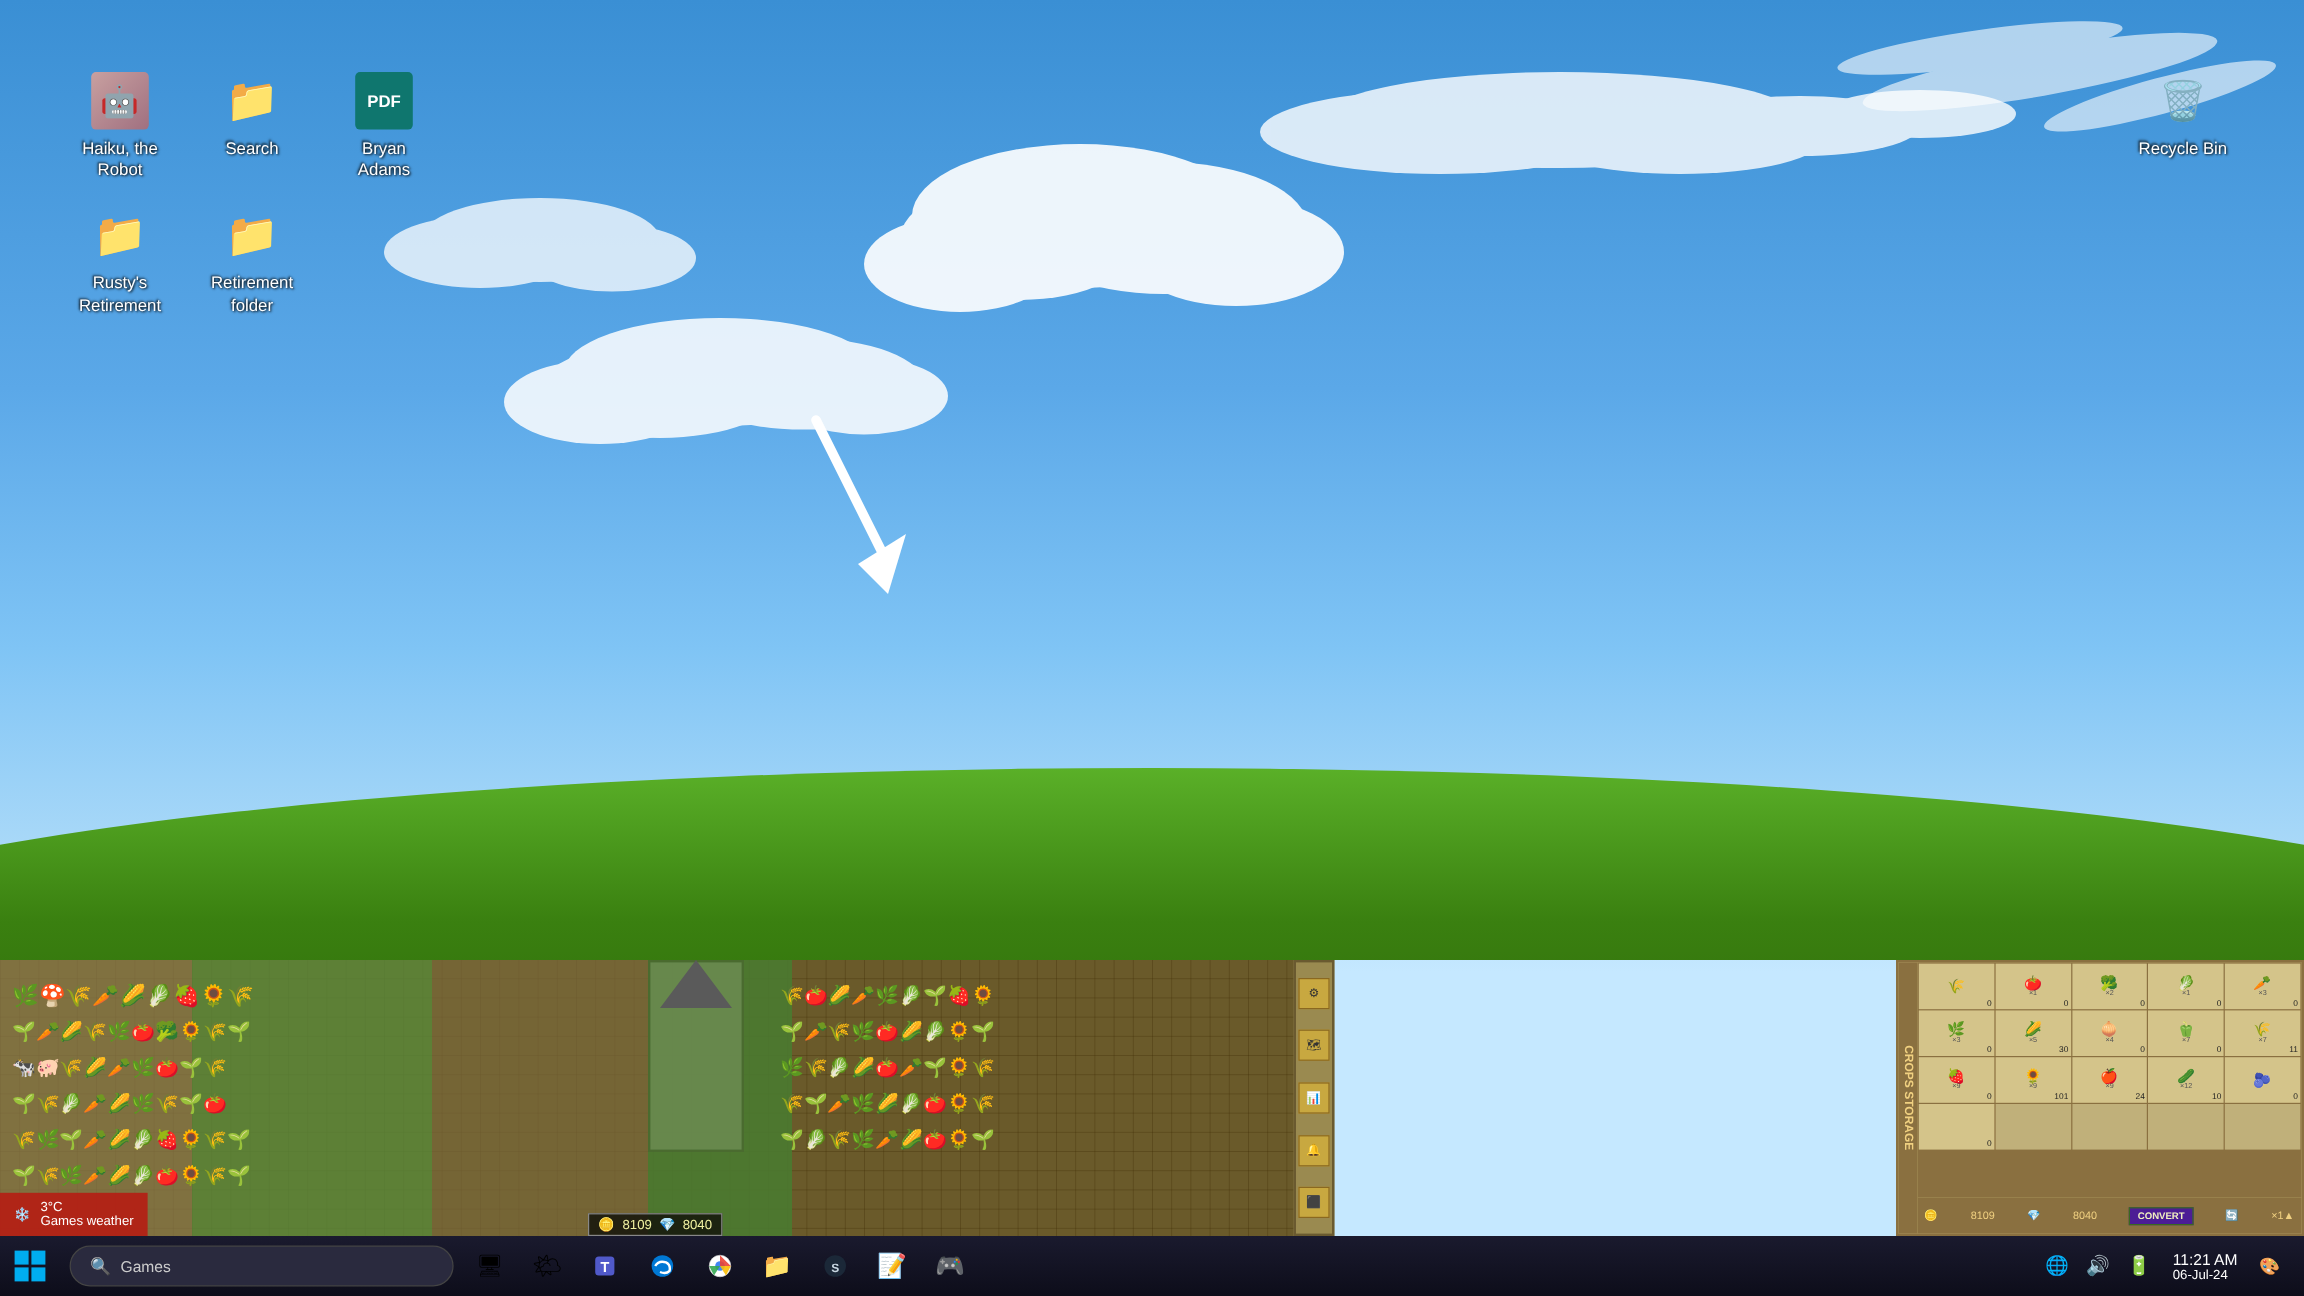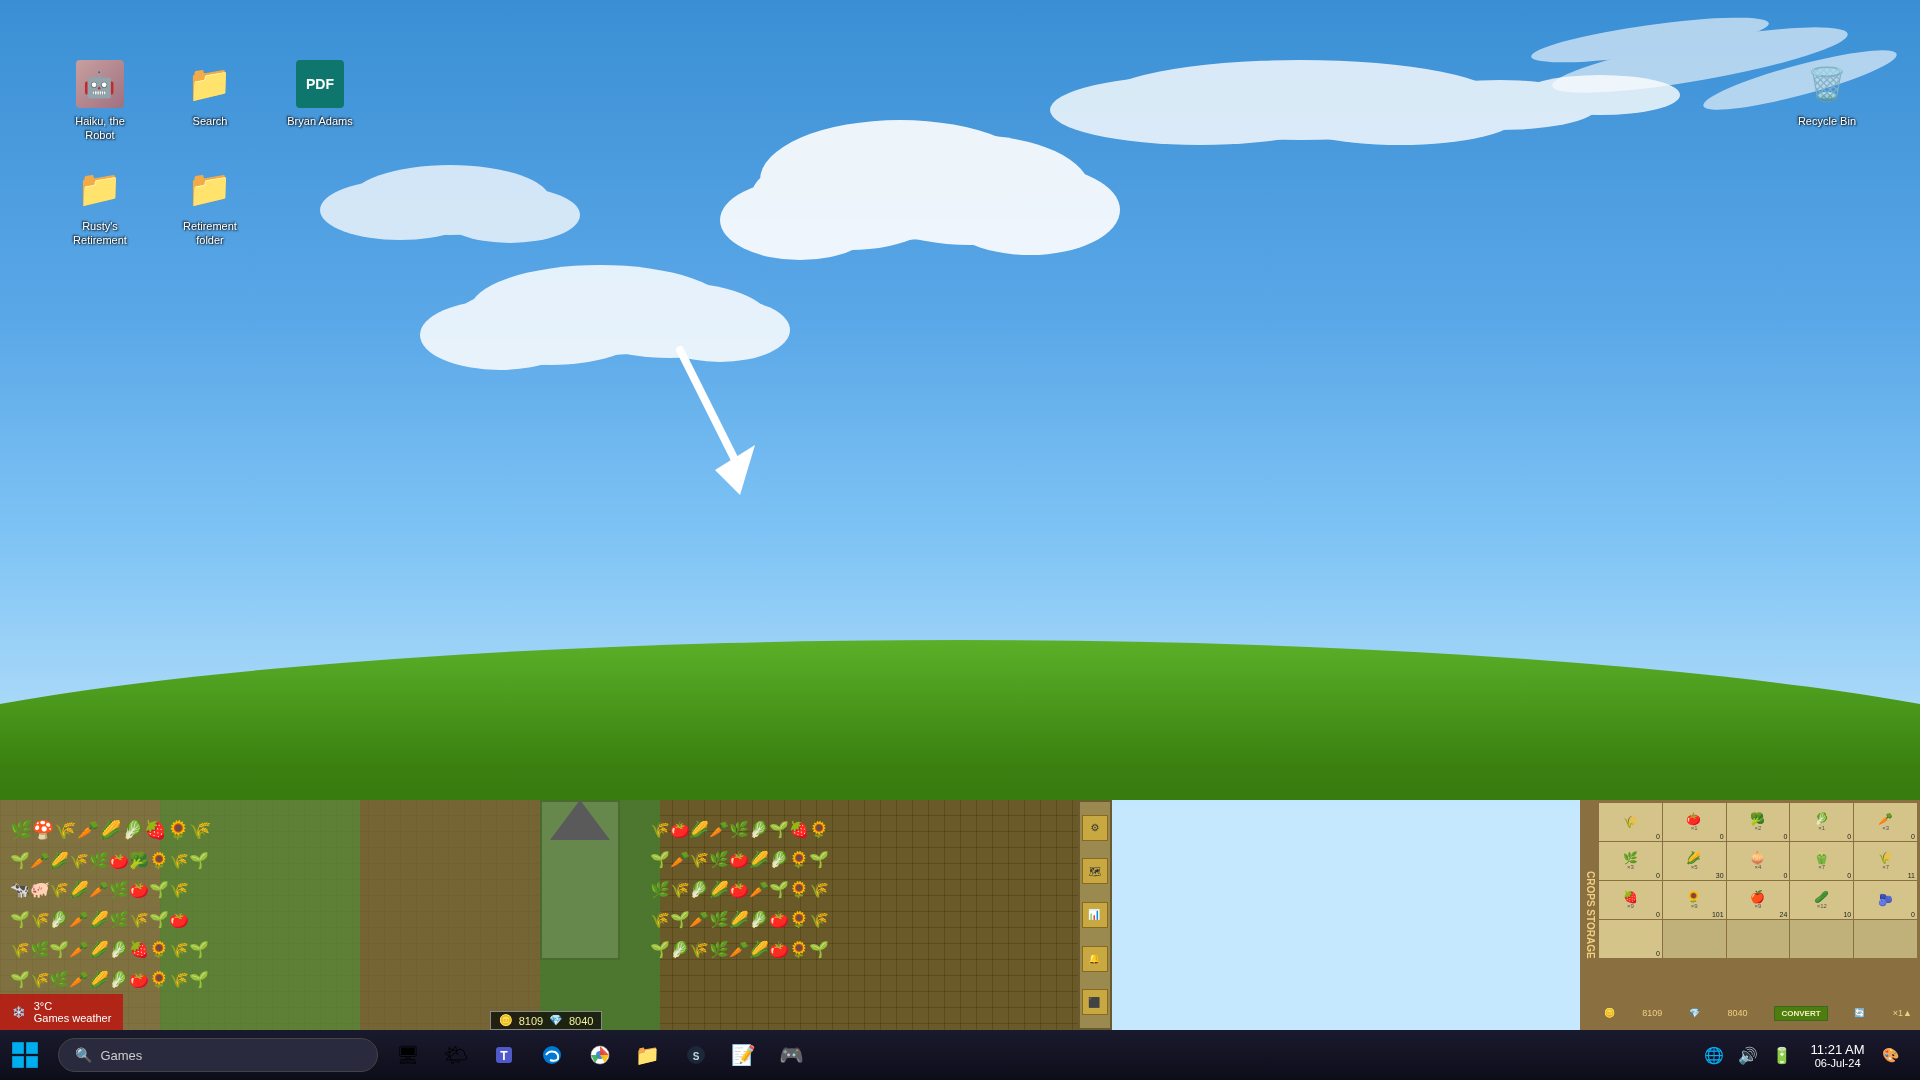--- a/index.html
+++ b/index.html
@@ -53,21 +53,21 @@
       display: flex;
       align-items: center;
       justify-content: center;
       border-radius: 4px;
       font-size: 28px;
       margin-bottom: 4px;
     }
 
     .icon-label {
       color: white;
-      font-size: 11px;
+      font-size: 14px;
       text-align: center;
       text-shadow: 1px 1px 2px rgba(0,0,0,0.9), -1px -1px 2px rgba(0,0,0,0.9);
       padding: 2px 4px;
       border-radius: 2px;
       line-height: 1.3;
     }
 
     
     #recycle-bin {
       position: absolute;
@@ -170,21 +170,21 @@
       background: #8a7040;
       display: flex;
       align-items: center;
       justify-content: space-between;
       padding: 0 6px;
       font-size: 9px;
       color: #f0d080;
     }
 
     .convert-btn {
-      background: #4d7c0f;
+      background: #4c1d95;
       color: #f0f0c0;
       border: 1px solid #3a6a20;
       padding: 2px 6px;
       font-size: 8px;
       cursor: pointer;
       font-weight: bold;
     }
 
     
     #game-resource-bar {
@@ -288,21 +288,21 @@
     }
 
     .tray-icon {
       font-size: 16px;
       color: #ccc;
       cursor: pointer;
       padding: 2px 4px;
     }
 
     #clock {
-      text-align: center;
+      text-align: left;
       color: #fff;
       font-size: 12px;
       cursor: pointer;
       padding: 4px 8px;
     }
 
     .clock-time {
       display: block;
       font-size: 13px;
     }

